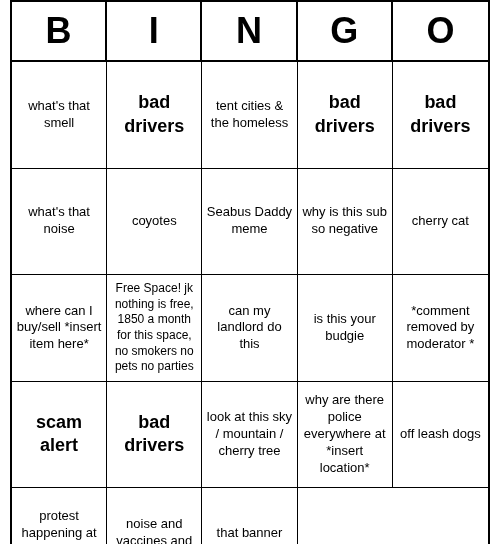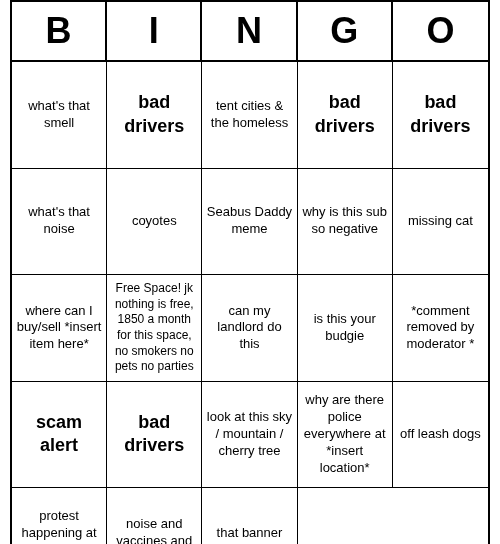--- a/index.html
+++ b/index.html
@@ -99,21 +99,21 @@
       <div class="bingo-cell">
         <span>coyotes</span>
       </div>
       <div class="bingo-cell">
         <span>Seabus Daddy meme</span>
       </div>
       <div class="bingo-cell small-text">
         <span>why is this sub so negative</span>
       </div>
       <div class="bingo-cell">
-        <span>missing cat</span>
+        <span>cherry cat</span>
       </div>
       <div class="bingo-cell small-text">
         <span>where can I buy/sell *insert item here*</span>
       </div>
       <div class="bingo-cell free-space">
         <span>Free Space! jk nothing is free, 1850 a month for this space, no smokers no pets no parties</span>
       </div>
       <div class="bingo-cell">
         <span>can my landlord do this</span>
       </div>

